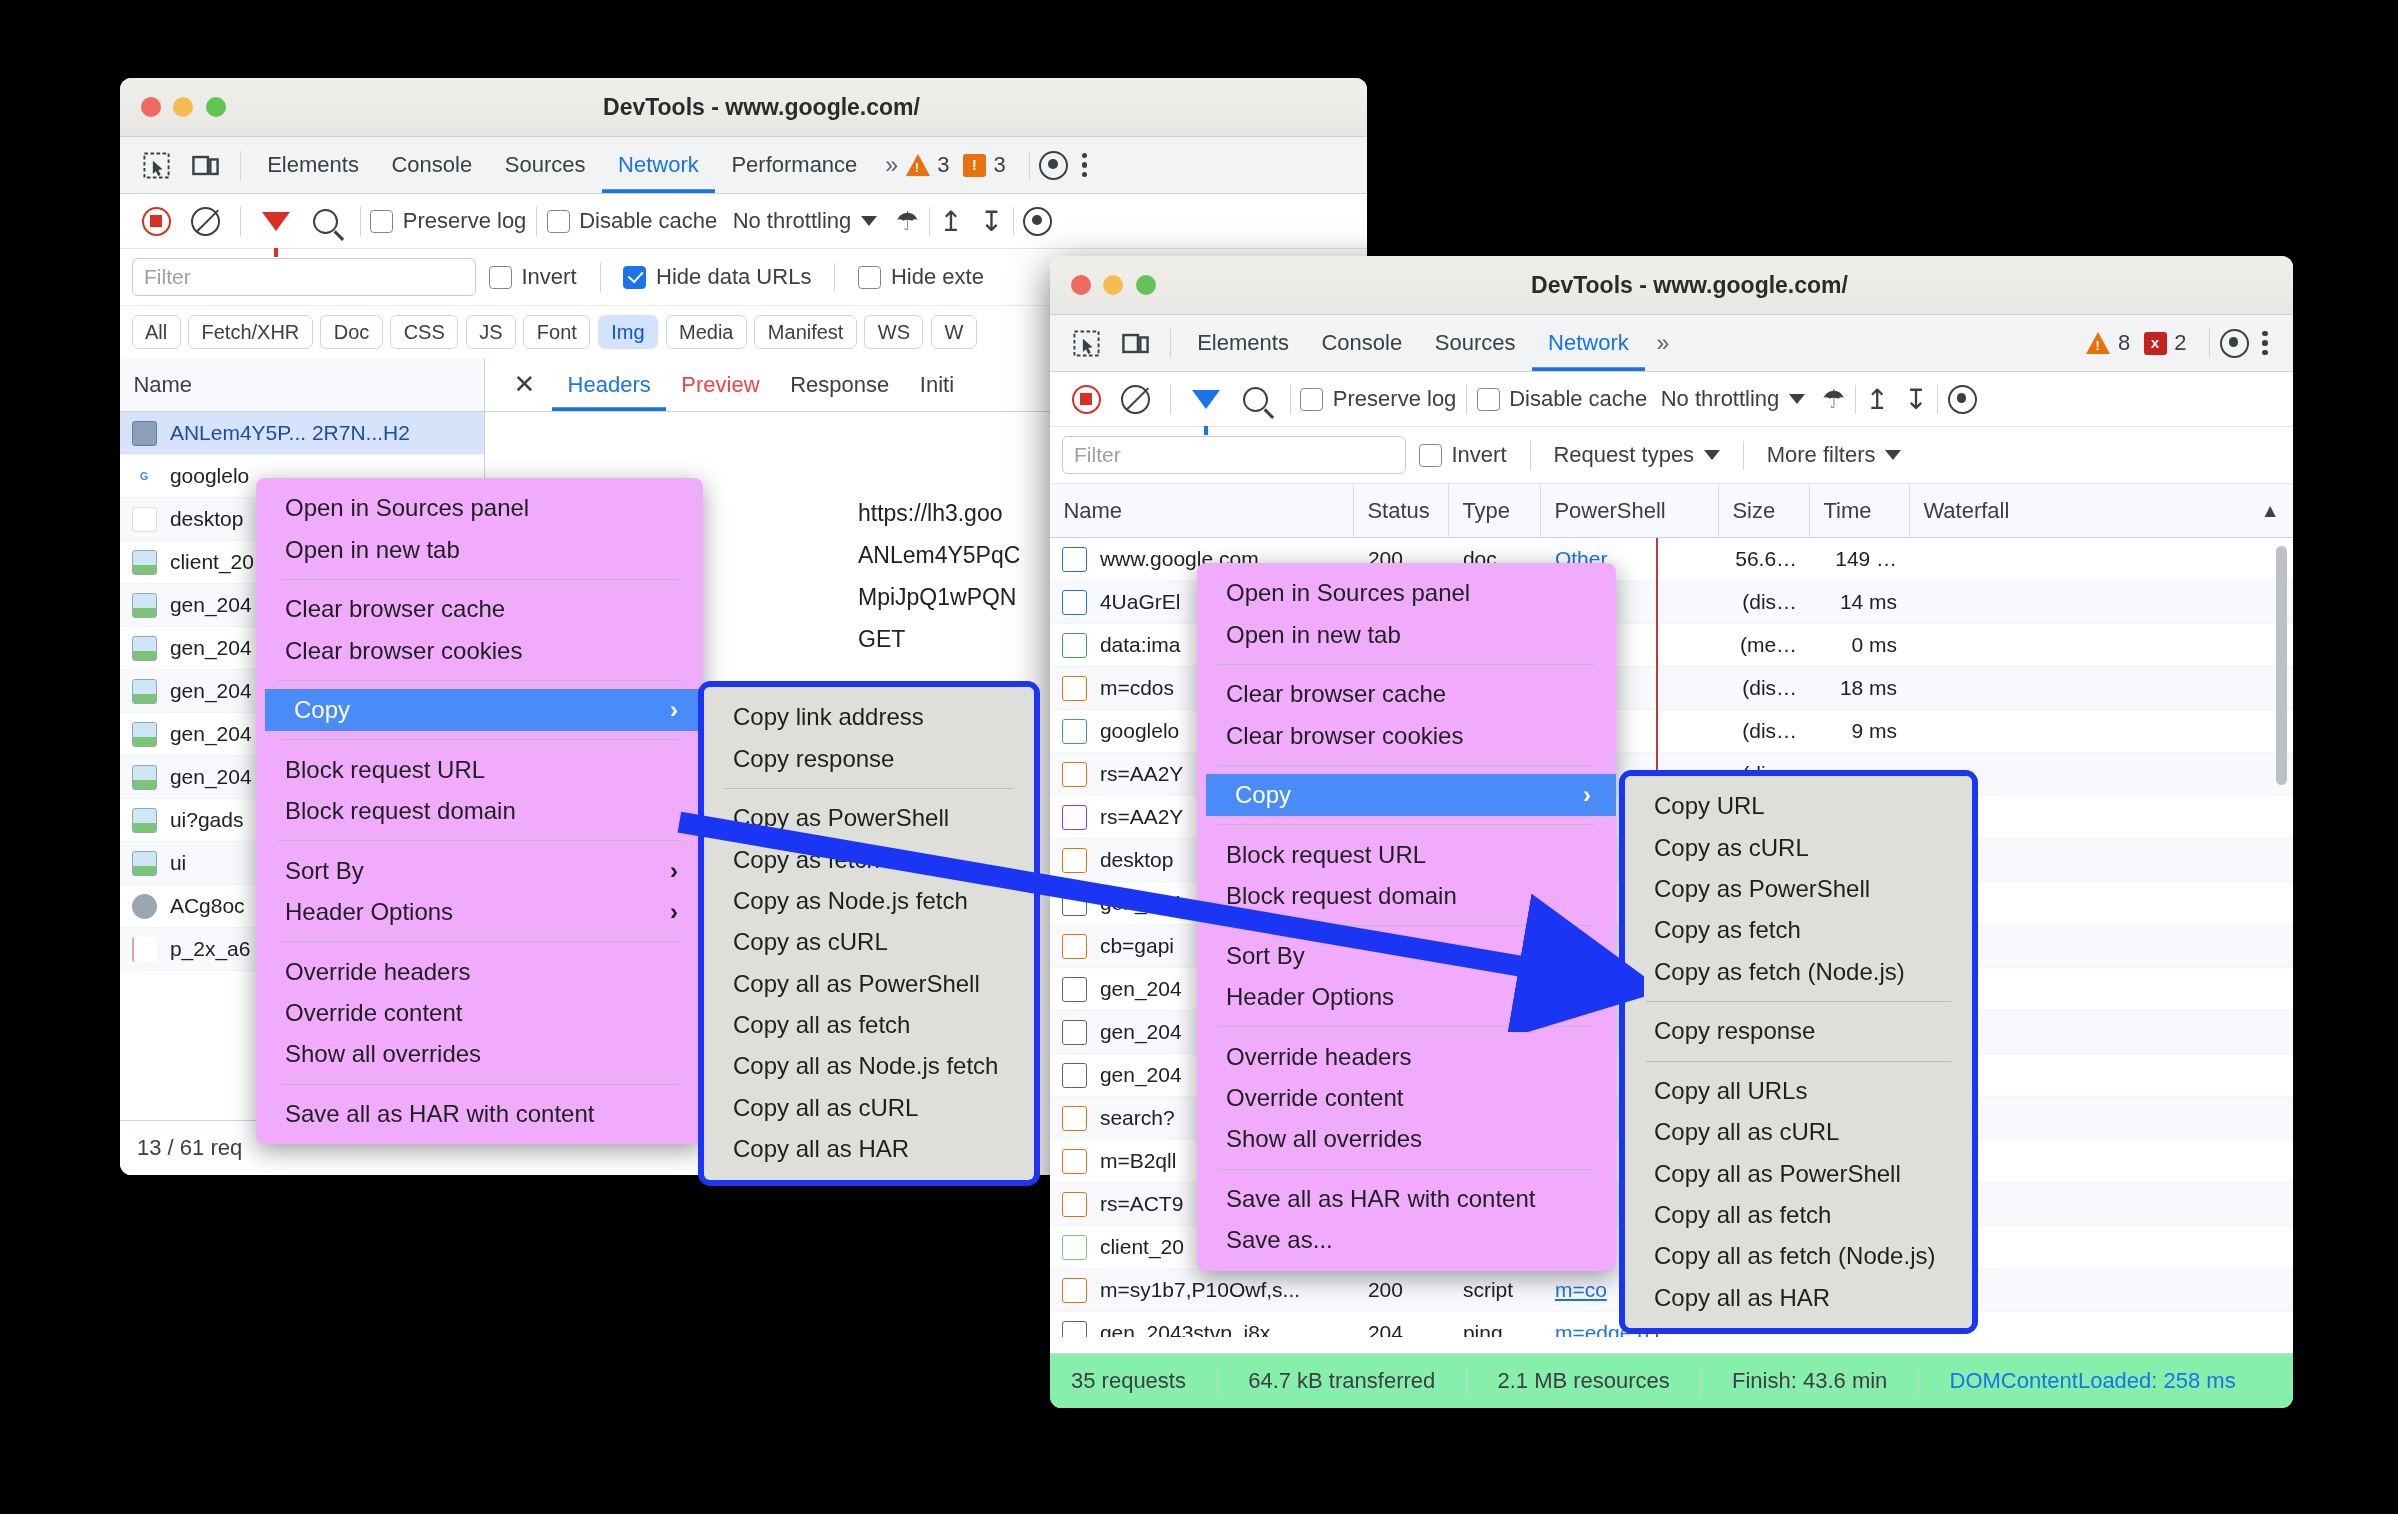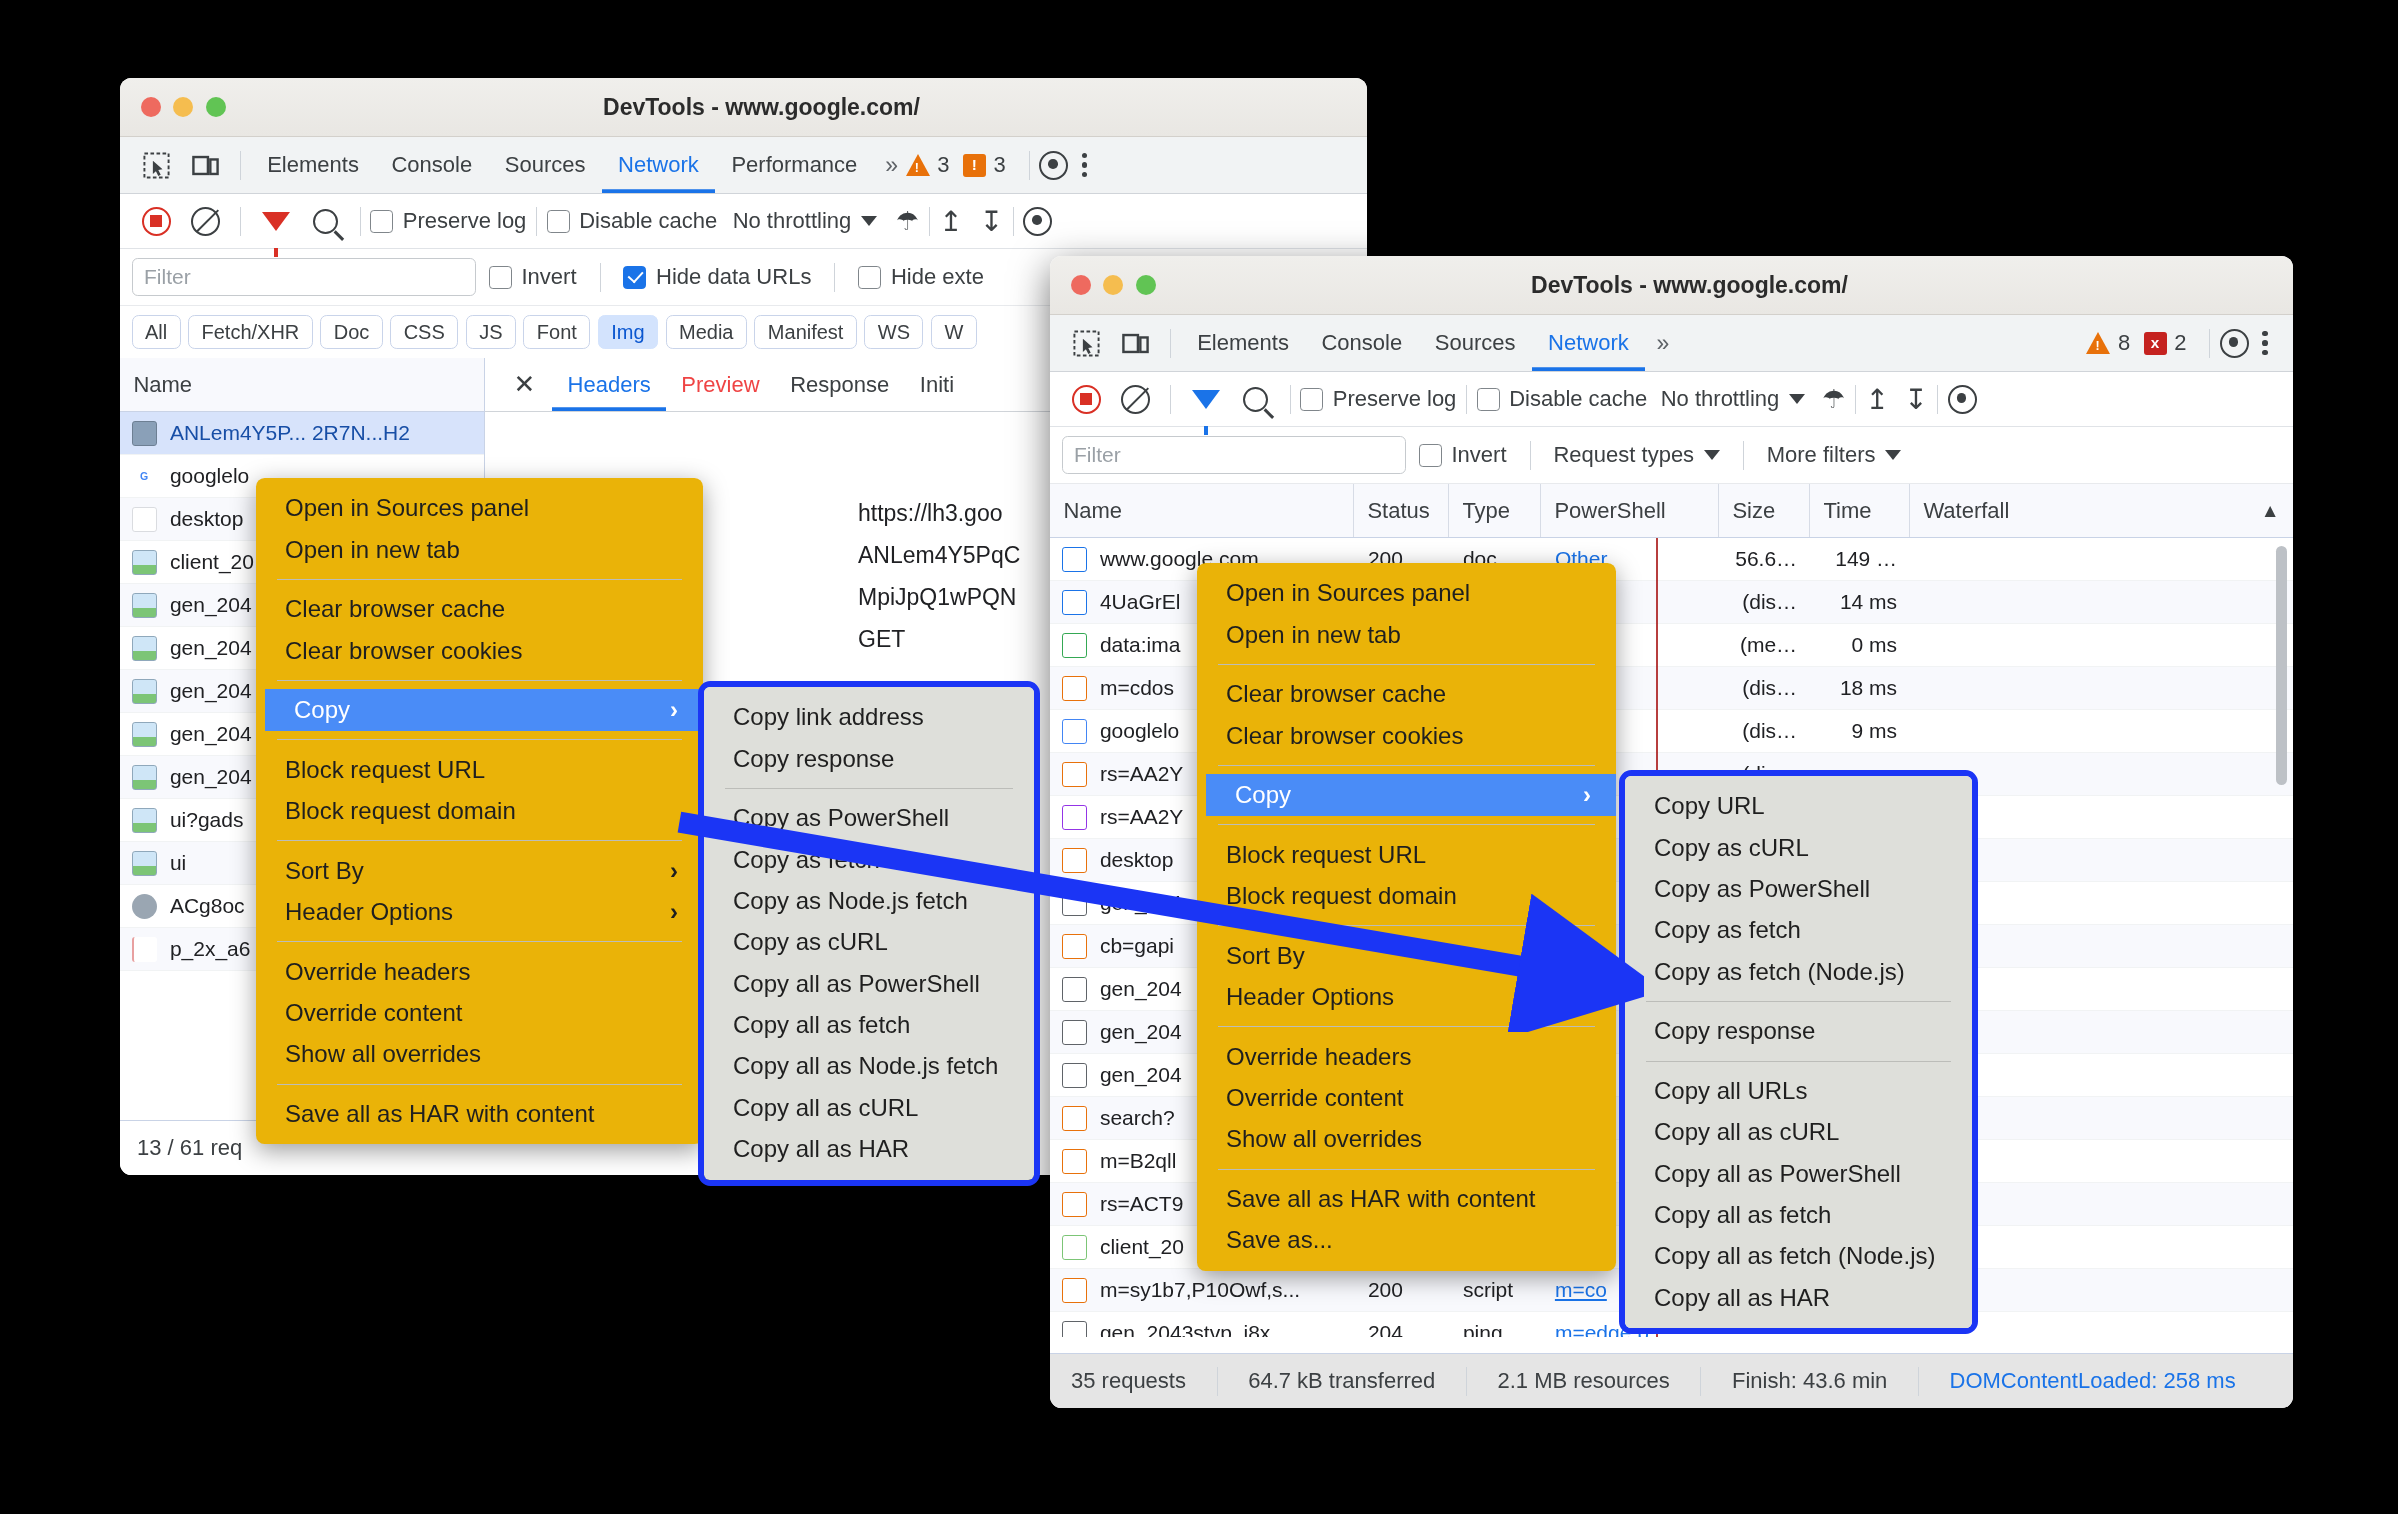--- a/index.html
+++ b/index.html
@@ -122,21 +122,21 @@
   .thead > div { padding: 0 13.4px; border-right: 1px solid #d7dce6; height:100%; display:flex;align-items:center;}
   .row { display:flex; height: 43px; align-items:center; font-size:21px; color:#202124;
          border-bottom: 1px solid #f1f3f4;}
   .row:nth-child(even){ background:#f8f9fd; }
   .row.sel { background:#d7e3fb; color:#174ea6; }
   .row > div { padding: 0 13.4px; overflow:hidden; white-space:nowrap; }
   .ficon { width: 25px; height: 25px; margin-left: 11.5px; flex: none; border-radius:2.9px;}
 
   
   .ctxmenu {
-    position: absolute; background: #eab308; border-radius: 8.6px;
+    position: absolute; background: #f0abfc; border-radius: 8.6px;
     box-shadow: 0 6.7px 25px rgba(0,0,0,0.38); padding: 9.6px 0;
     font-size: 24px; color: #1f1f1f; z-index: 50;
   }
   .mi { padding: 6.7px 25px 6.7px 29px; white-space: nowrap; display:flex; align-items:center; }
   .mi.hl { background: #4a8cf7; color: #fff; margin-left: 9px; }
   .mi .arr { margin-left: auto; padding-left: 54px; font-weight: bold; }
   .sep { height: 1px; background: #bcbdb9; margin: 8.6px 21px; }
   .boxed {
     border: 6.7px solid #1b35f5; border-radius: 12.4px; padding: 0;
   }
@@ -723,21 +723,21 @@
             <div style="width: 91px; text-align: right;"></div>
             <div style="width: 100px; text-align: right;"></div>
             <div style="flex: 1 1 0%; position: relative;"></div>
           </div>
         </div>
 
       <div style="position:absolute;left:606px;top:0;width:1.9px;height:100%;background:#a50e0e;opacity:.8;"></div>
       <div style="position:absolute;right:5.7px;top:7.6px;width:11.5px;height:239px;background:#bdc1c6;border-radius:5.7px;"></div>
     </div>
 
-    <div style="position:absolute;left:0;bottom:0;width:100%;height:55px;border-top:1px solid #c9d3e6;background:#e5e5e5;
+    <div style="position:absolute;left:0;bottom:0;width:100%;height:55px;border-top:1px solid #c9d3e6;background:#86efac;
                 display:flex;align-items:center;font-size:22px;color:#3c4043;">
       <span style="padding:0 21px;">35 requests</span>
       <span class="vsep"></span>
       <span style="padding:0 21px;">64.7 kB transferred</span>
       <span class="vsep"></span>
       <span style="padding:0 21px;">2.1 MB resources</span>
       <span class="vsep"></span>
       <span style="padding:0 21px;">Finish: 43.6 min</span>
       <span class="vsep"></span>
       <span style="padding:0 21px;color:#1a73e8;">DOMContentLoaded: 258 ms</span>

